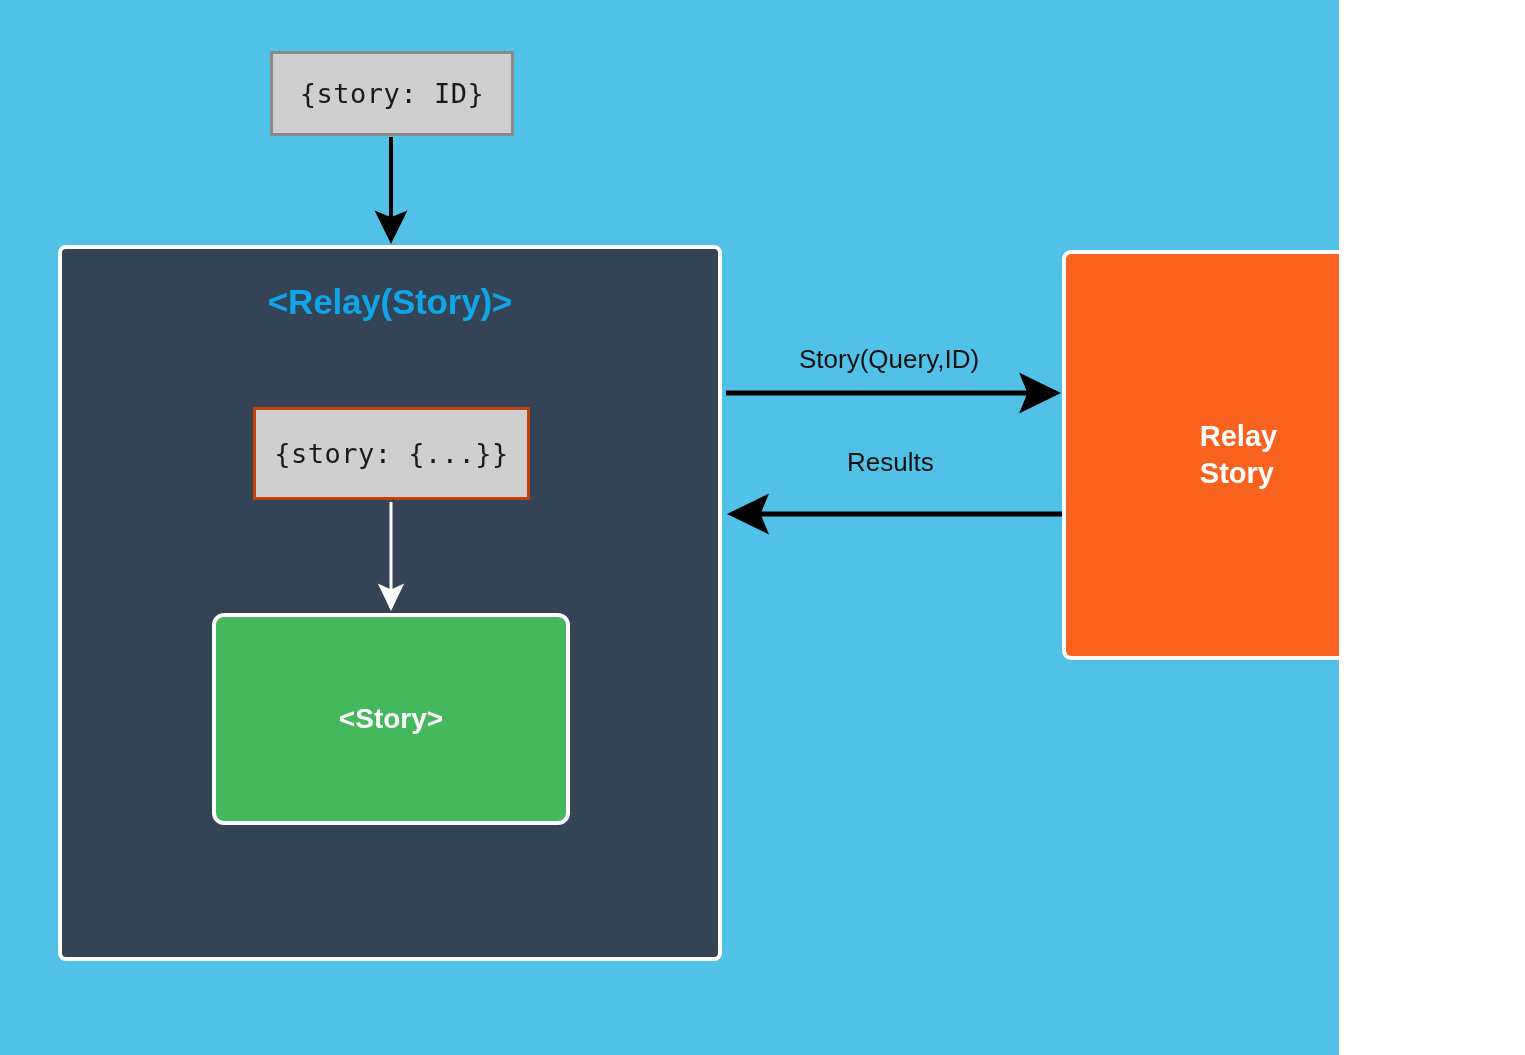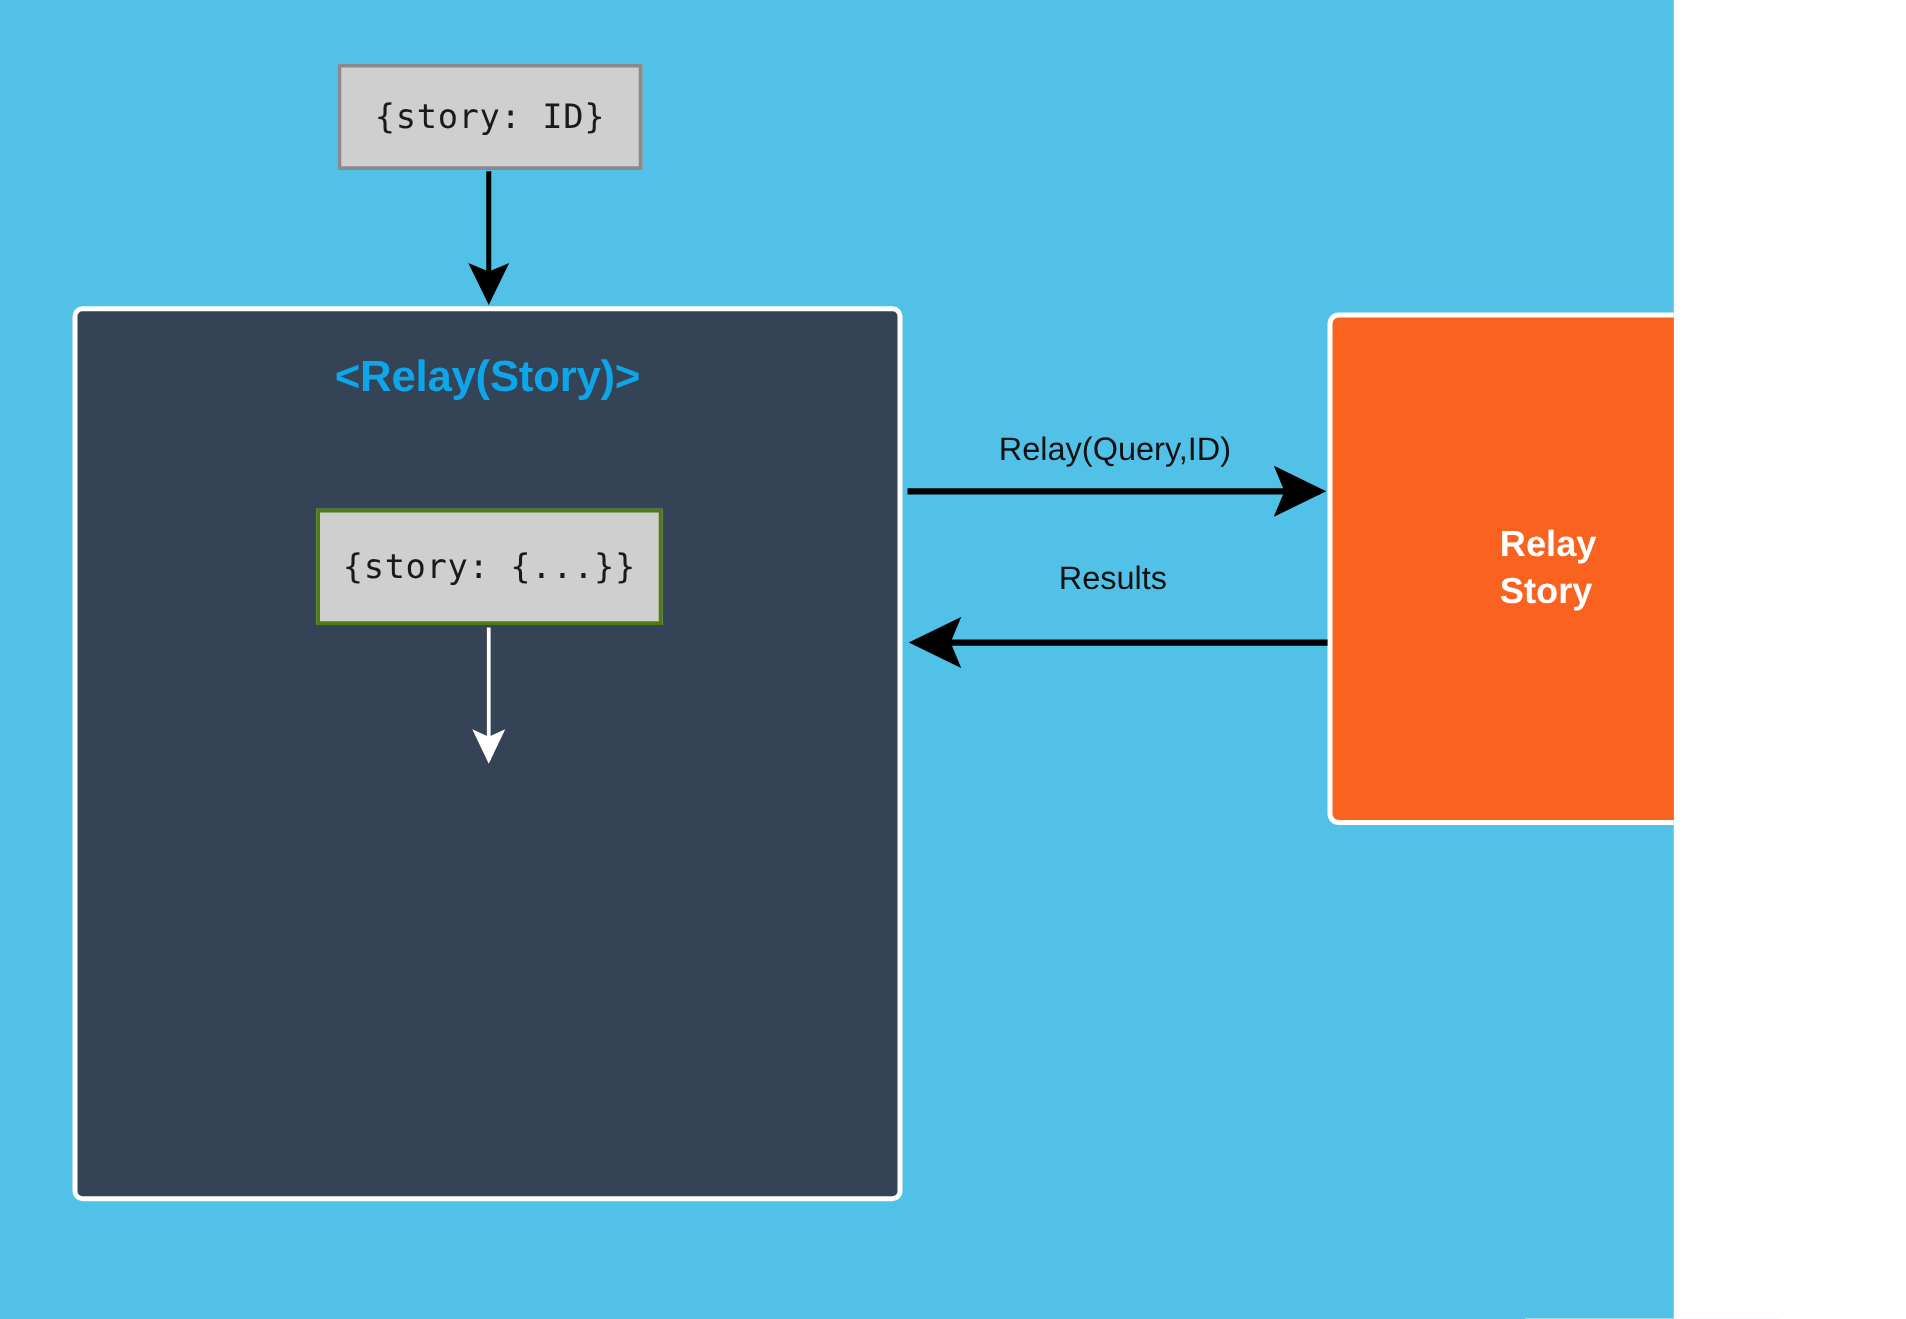--- a/index.html
+++ b/index.html
@@ -63,21 +63,21 @@
   }
 
   
   .data-box {
     position: absolute;
     left: 253px;
     top: 407px;
     width: 277px;
     height: 93px;
     background: #cfcfcf;
-    border: 3px solid #4d7c0f;
+    border: 3px solid #c2410c;
     box-sizing: border-box;
     display: flex;
     align-items: center;
     justify-content: center;
   }
   .data-box .code {
     font-family: "DejaVu Sans Mono", "Liberation Mono", monospace;
     font-size: 27px;
     color: #1a1a1a;
     letter-spacing: 0.5px;
@@ -164,20 +164,23 @@
   </div>
 
   <div class="relay-container">
     <div class="relay-title">&lt;Relay(Story)&gt;</div>
   </div>
 
   <div class="data-box">
     <span class="code">{story: {...}}</span>
   </div>
 
+  <div class="story-box">
+    <span class="label">&lt;Story&gt;</span>
+  </div>
 
   <div class="store-box">
     <span class="label">
       <span>Relay</span><br>
       <span>Story</span>
     </span>
   </div>
 
   <svg class="arrow-layer" viewBox="0 0 1525 1055">
     <defs>
@@ -191,16 +194,16 @@
 
     <line x1="391" y1="137" x2="391" y2="240" stroke="#000000" stroke-width="4" marker-end="url(#head-black)"></line>
 
     <line x1="391" y1="502" x2="391" y2="608" stroke="#ffffff" stroke-width="3" marker-end="url(#head-white)"></line>
 
     <line x1="726" y1="393" x2="1056" y2="393" stroke="#000000" stroke-width="5" marker-end="url(#head-black)"></line>
 
     <line x1="1062" y1="514" x2="732" y2="514" stroke="#000000" stroke-width="5" marker-end="url(#head-black)"></line>
   </svg>
 
-  <div class="edge-label read">Relay(Query,ID)</div>
+  <div class="edge-label read">Story(Query,ID)</div>
   <div class="edge-label results">Results</div>
 
 </div>
 
 </body></html>

